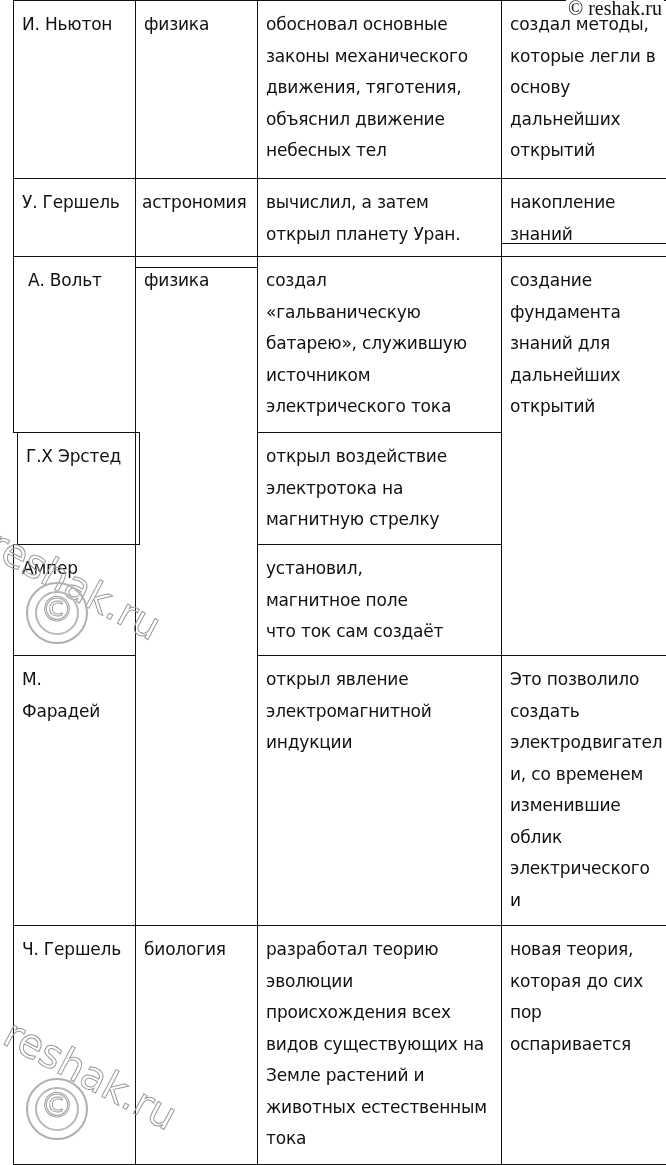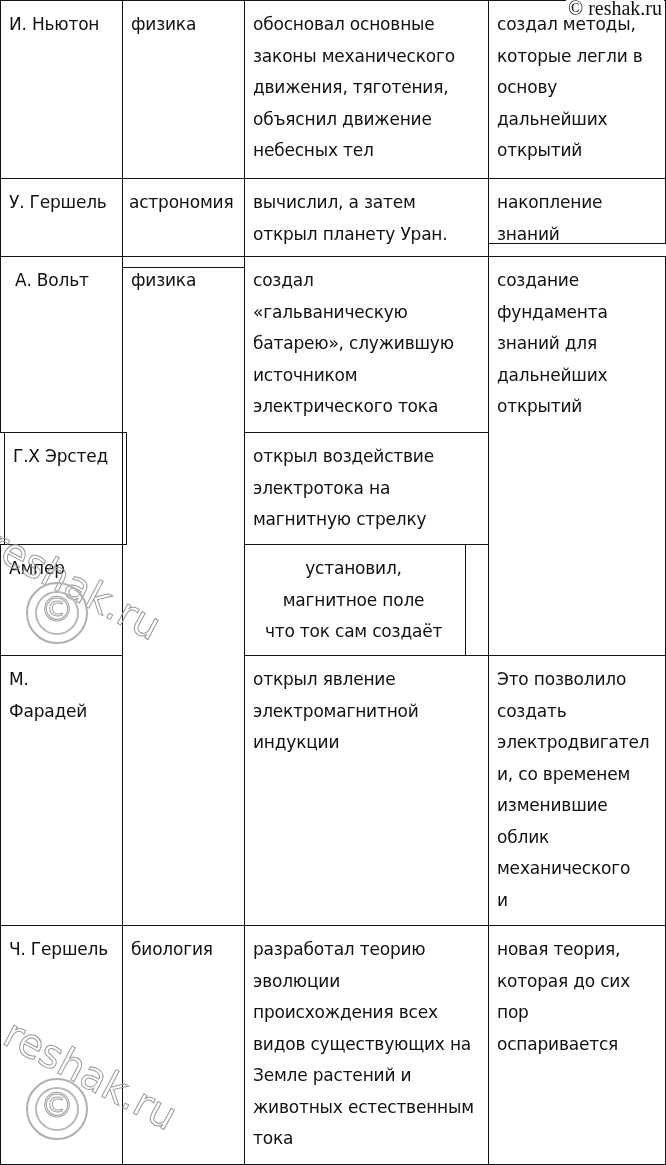--- a/index.html
+++ b/index.html
@@ -1,21 +1,21 @@
 <!DOCTYPE html>
 <html><head>
 <meta charset="utf-8">
 <style>
   html, body { margin:0; padding:0; background:#ffffff; }
   body { width:666px; height:1165px; position:relative; overflow:hidden;
          font-family:"DejaVu Sans", "Liberation Sans", sans-serif; color:#111; }
   .grid { position:absolute; left:0; top:0; width:666px; height:1165px; }
   .cell { position:absolute; box-sizing:border-box; border:1.5px solid #111;
           font-size:17px; line-height:31.5px; padding:8px 11px 0 8px;
-          letter-spacing:-0.2px; white-space:normal; }
+          letter-spacing:-0.2px; white-space:normal;margin-left:13px; }
   .cell span { display:block; }
   .copyright { position:absolute; right:2px; top:-3px; font-family:"Liberation Serif", serif;
                font-size:20px; color:#111; background:#fff; padding:0 2px; line-height:22px; }
   .wm { position:absolute; color:transparent; -webkit-text-stroke:1px #9a9a9a;
         font-family:"DejaVu Sans", sans-serif; font-size:40px; pointer-events:none; }
   .wm-c { position:absolute; width:58px; height:58px; border:2px solid #b0b0b0; border-radius:50%;
           pointer-events:none; }
   .wm-c::after { content:""; position:absolute; left:7px; top:7px; width:40px; height:40px;
           border:2px solid #b8b8b8; border-radius:50%; }
   .wm-c span { position:absolute; left:0; top:5px; width:58px; text-align:center; font-size:34px;
@@ -90,21 +90,21 @@
   </div>
   <div class="cell" style="left:244px;top:432px;width:245px;height:113px;">
     <span>открыл воздействие</span>
     <span>электротока на</span>
     <span>магнитную стрелку</span>
   </div>
 
   <div class="cell" style="left:0;top:544px;width:123px;height:112px;">
     <span>Ампер</span>
   </div>
-  <div class="cell" style="left:244px;top:544px;width:222px;height:112px;text-align:center;">
+  <div class="cell" style="left:244px;top:544px;width:245px;height:112px;">
     <span>установил,</span>
     <span>магнитное поле</span>
     <span>что ток сам создаёт</span>
   </div>
 
   <div class="cell" style="left:0;top:655px;width:123px;height:271px;">
     <span>М.</span>
     <span>Фарадей</span>
   </div>
   <div class="cell" style="left:244px;top:655px;width:245px;height:271px;">
@@ -112,21 +112,21 @@
     <span>электромагнитной</span>
     <span>индукции</span>
   </div>
   <div class="cell" style="left:488px;top:655px;width:178px;height:271px;">
     <span>Это позволило</span>
     <span>создать</span>
     <span>электродвигател</span>
     <span>и, со временем</span>
     <span>изменившие</span>
     <span>облик</span>
-    <span>механического</span>
+    <span>электрического</span>
     <span>и</span>
   </div>
 
   <div class="cell" style="left:0;top:925px;width:123px;height:240px;">
     <span>Ч. Гершель</span>
   </div>
   <div class="cell" style="left:122px;top:925px;width:123px;height:240px;">
     <span>биология</span>
   </div>
   <div class="cell" style="left:244px;top:925px;width:245px;height:240px;white-space:nowrap;">

